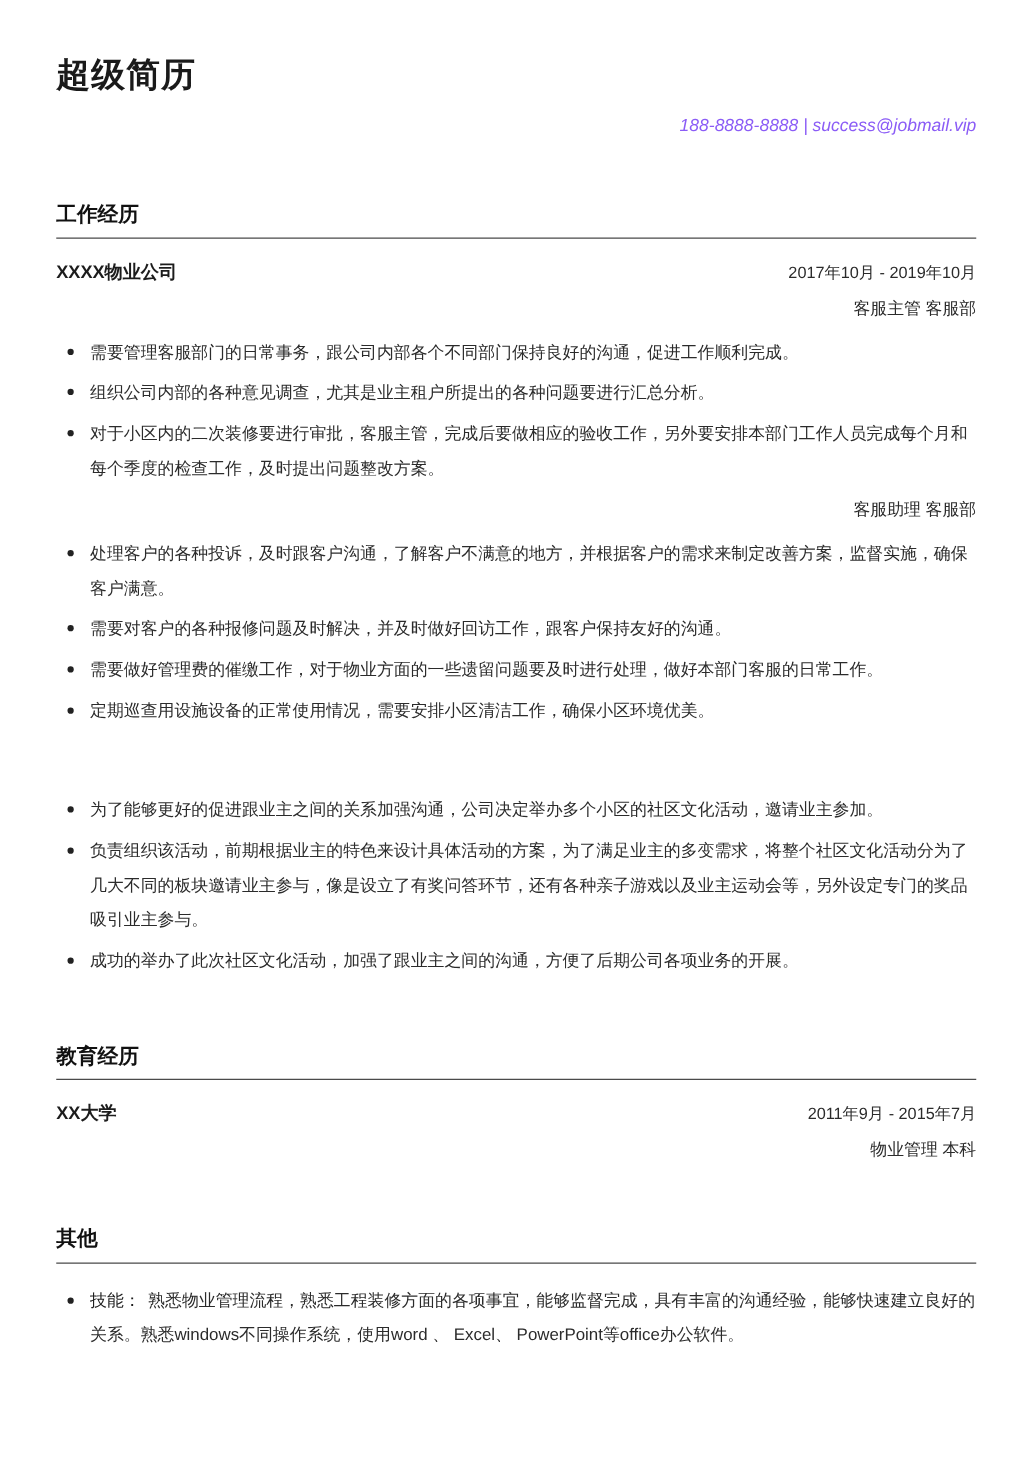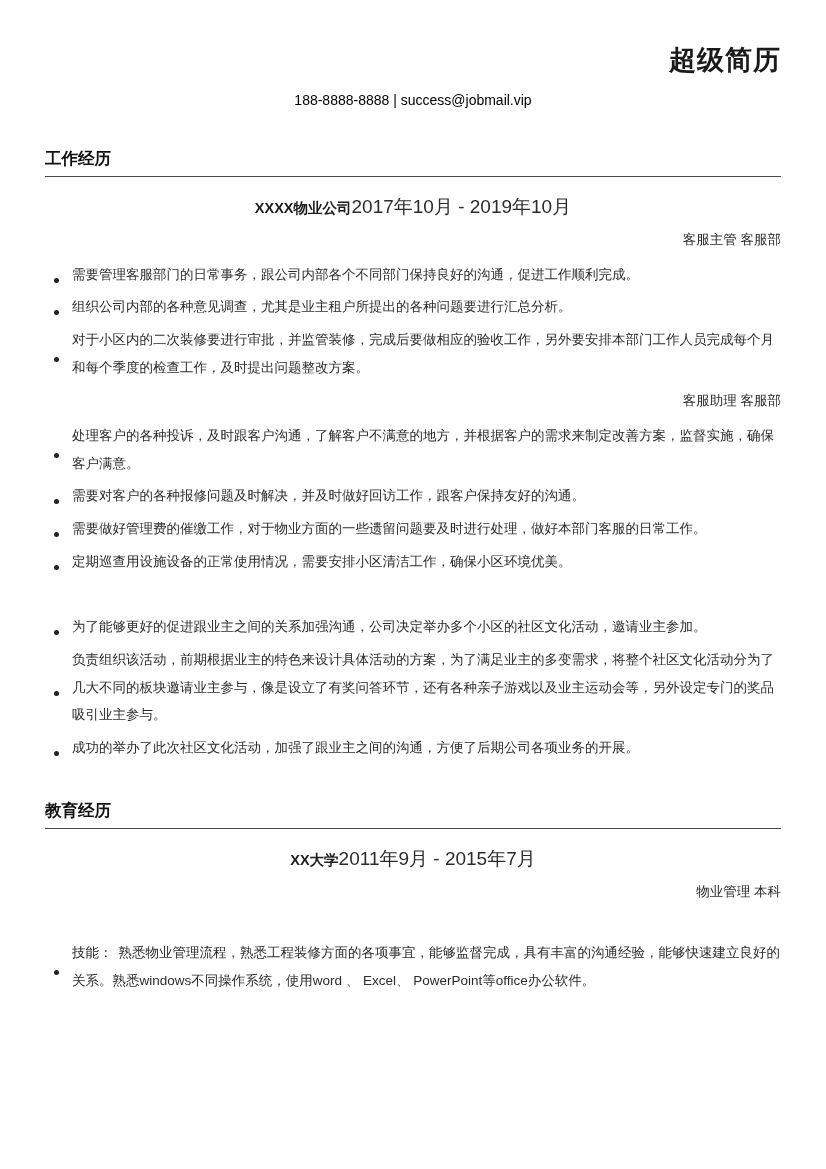--- a/index.html
+++ b/index.html
@@ -10,78 +10,79 @@
     -webkit-font-smoothing: antialiased;
   }
   .page {
     width: 826px;
     min-height: 1169px;
     margin: 0 auto;
     background: #ffffff;
     padding: 36px 45px 40px 45px;
   }
   .resume-title {
-    text-align: right;
+    text-align: left;
     font-size: 27px;
     font-weight: 700;
     color: #1a1a1a;
     letter-spacing: 1px;
     margin: 8px 0 15px 0;
     line-height: 1.2;
   }
   .contact-line {
-    text-align: center;
+    text-align: right;
     font-size: 14px;
-    color: #000000;
+    color: #8b5cf6;
     margin-bottom: 0;
     line-height: 1.3;
+    font-style: italic;
   }
   .section {
-    margin-top: 38px;
+    margin-top: 52px;
   }
   .section-heading {
     font-size: 16.5px;
     font-weight: 700;
     color: #111111;
     padding-bottom: 8px;
     border-bottom: 1px solid #4a4a4a;
     line-height: 1.25;
   }
   .entry { margin-top: 0; }
   .entry-header {
     display: flex;
-    justify-content: center;
+    justify-content: space-between;
     align-items: baseline;
     margin-top: 17px;
   }
   .entry-name {
     font-size: 14.5px;
     font-weight: 700;
     color: #1c1c1c;
   }
   .entry-date {
-    font-size: 19px;
+    font-size: 13px;
     color: #2b2b2b;
     white-space: nowrap;
   }
   .entry-subtitle {
     font-size: 13.5px;
     color: #2b2b2b;
     margin-top: 11px;
     line-height: 1.3;
     text-align: right;
   }
   ul.bullets {
     list-style: none;
     margin: 12px 0 0 0;
     padding: 0;
   }
   li.bullet {
     display: flex;
-    align-items: center;
+    align-items: flex-start;
     font-size: 13.5px;
     color: #2b2b2b;
     line-height: 2.05;
     margin-bottom: 5px;
   }
   li.bullet:last-child { margin-bottom: 0; }
   .dot {
     flex: 0 0 auto;
     width: 5px;
     height: 5px;
@@ -117,21 +118,21 @@
         <li class="bullet">
           <span class="dot"></span>
           <span class="bullet-text">需要管理客服部门的日常事务，跟公司内部各个不同部门保持良好的沟通，促进工作顺利完成。</span>
         </li>
         <li class="bullet">
           <span class="dot"></span>
           <span class="bullet-text">组织公司内部的各种意见调查，尤其是业主租户所提出的各种问题要进行汇总分析。</span>
         </li>
         <li class="bullet">
           <span class="dot"></span>
-          <span class="bullet-text">对于小区内的二次装修要进行审批，并监管装修，完成后要做相应的验收工作，另外要安排本部门工作人员完成每个月和每个季度的检查工作，及时提出问题整改方案。</span>
+          <span class="bullet-text">对于小区内的二次装修要进行审批，客服主管，完成后要做相应的验收工作，另外要安排本部门工作人员完成每个月和每个季度的检查工作，及时提出问题整改方案。</span>
         </li>
       </ul>
     </div>
 
     <div class="entry">
       <div class="entry-subtitle">客服助理 客服部</div>
       <ul class="bullets">
         <li class="bullet">
           <span class="dot"></span>
           <span class="bullet-text">处理客户的各种投诉，及时跟客户沟通，了解客户不满意的地方，并根据客户的需求来制定改善方案，监督实施，确保客户满意。</span>
@@ -178,20 +179,21 @@
     <div class="entry">
       <div class="entry-header">
         <span class="entry-name">XX大学</span>
         <span class="entry-date">2011年9月 - 2015年7月</span>
       </div>
       <div class="entry-subtitle">物业管理 本科</div>
     </div>
   </div>
 
   <div class="section">
+    <div class="section-heading">其他</div>
 
     <ul class="bullets" style="margin-top:16px;">
       <li class="bullet">
         <span class="dot"></span>
         <span class="bullet-text"><span class="bullet-label">技能：</span><span>熟悉物业管理流程，熟悉工程装修方面的各项事宜，能够监督完成，具有丰富的沟通经验，能够快速建立良好的关系。熟悉windows不同操作系统，使用word 、 Excel、 PowerPoint等office办公软件。</span></span>
       </li>
 
     </ul>
   </div>
 

